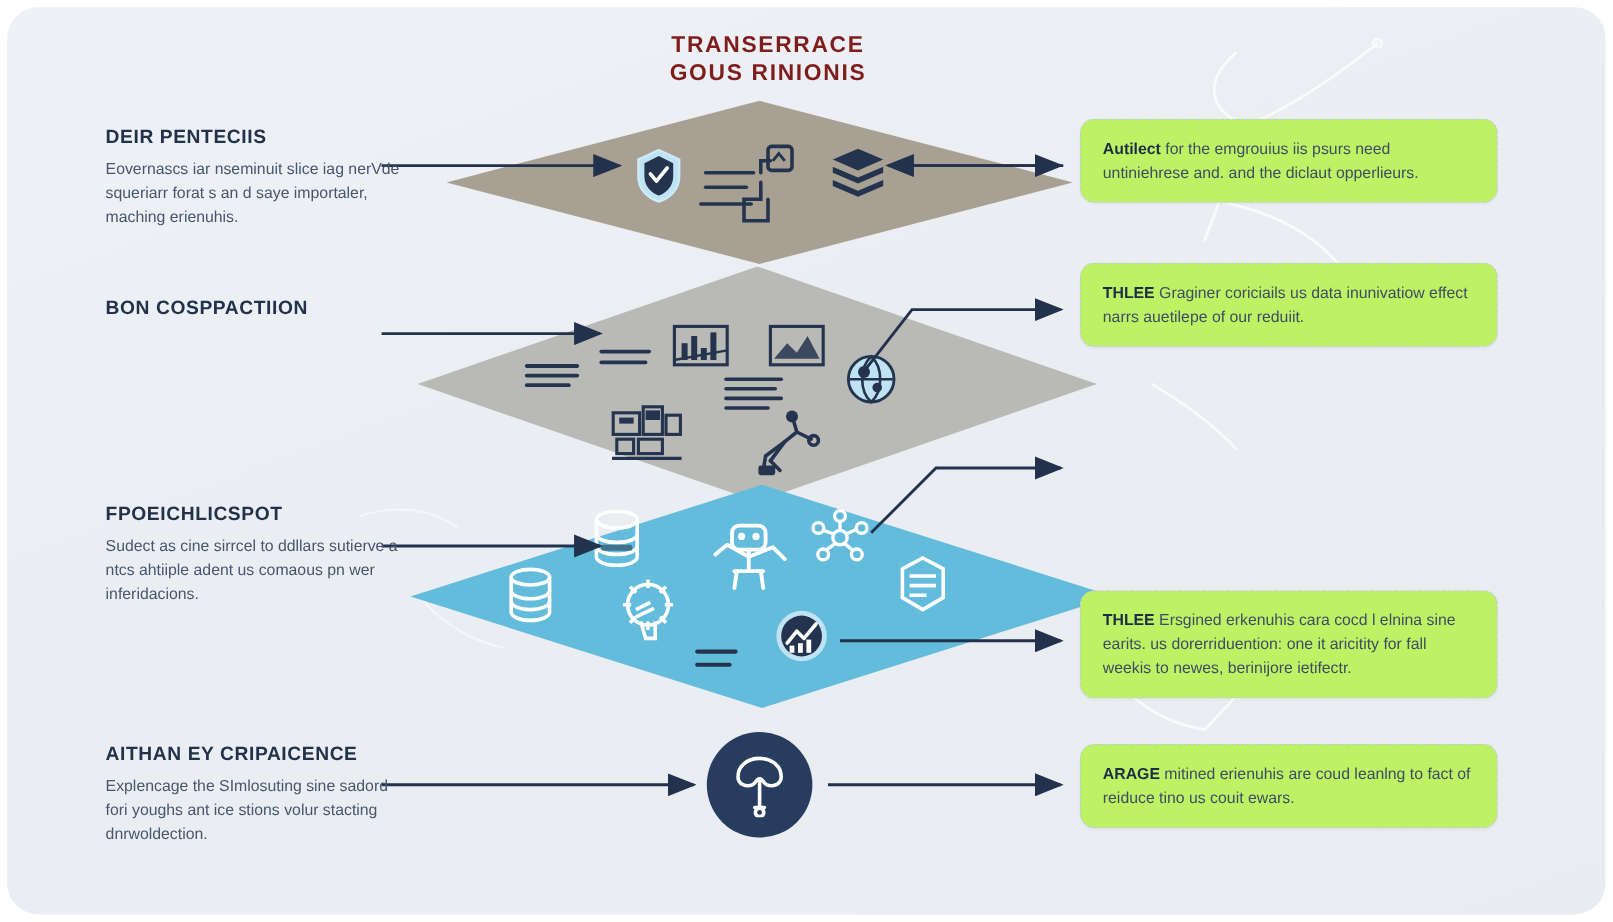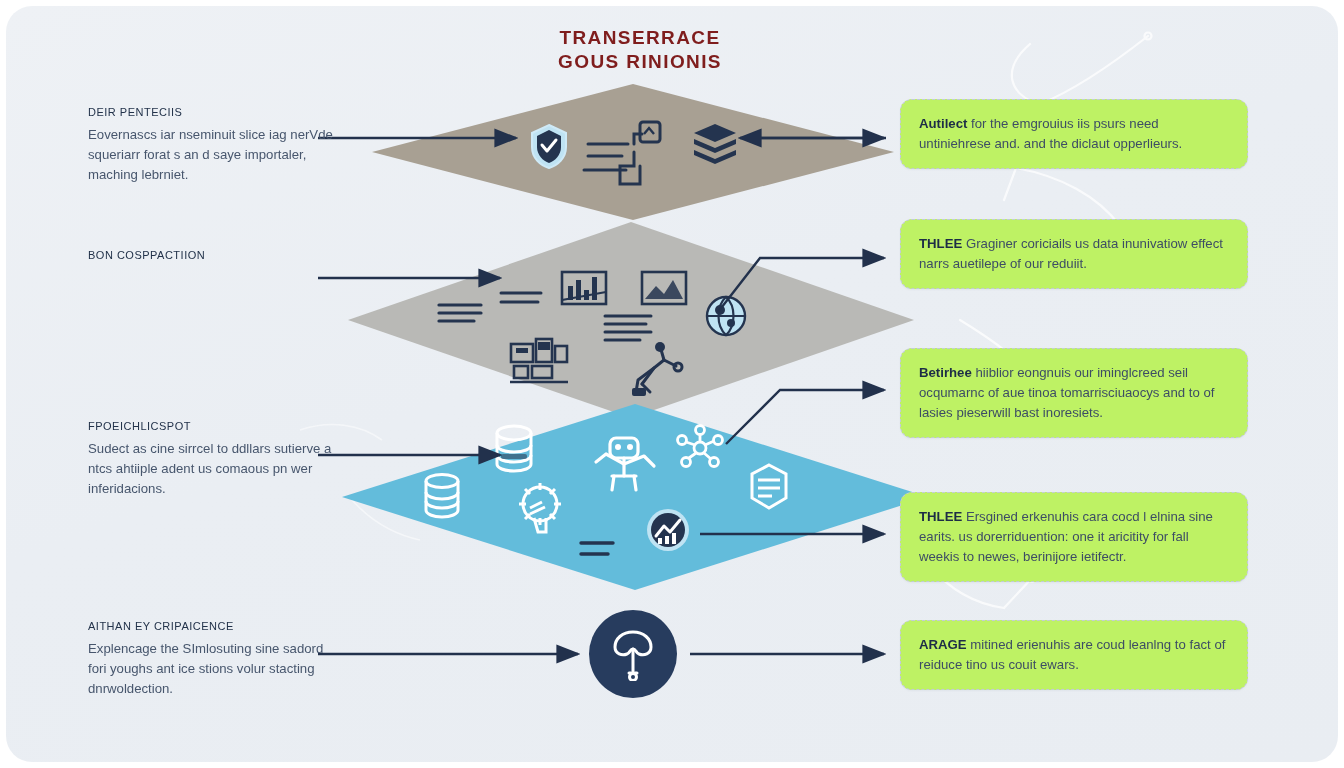--- a/index.html
+++ b/index.html
@@ -38,22 +38,22 @@
     font-size: 19px;
     font-weight: bold;
     letter-spacing: 1.4px;
     line-height: 24px;
     text-transform: uppercase;
   }
 
   
   .lgroup { position: absolute; width: 252px; color: #33445e; }
   .lgroup .l-head {
-    font-size: 11px;
-    font-weight: normal;
+    font-size: 16px;
+    font-weight: bold;
     letter-spacing: 0.5px;
     color: #22324a;
     margin-bottom: 7px;
     text-transform: uppercase;
   }
   .lgroup .l-body {
     font-size: 13.2px;
     line-height: 20px;
     color: #47566d;
   }
@@ -351,21 +351,21 @@
       <line x1="700" y1="534" x2="884" y2="534"></line>
 
       <line x1="318" y1="654" x2="578" y2="654"></line>
 
       <line x1="690" y1="654" x2="884" y2="654"></line>
     </g>
   </svg>
 
   <div class="lgroup" style="left:88px; top:106px;">
     <div class="l-head">DEIR PENTECIIS</div>
-    <div class="l-body">Eovernascs iar nseminuit slice iag nerVde squeriarr forat s an d saye importaler, maching lebrniet.</div>
+    <div class="l-body">Eovernascs iar nseminuit slice iag nerVde squeriarr forat s an d saye importaler, maching erienuhis.</div>
   </div>
 
   <div class="lgroup" style="left:88px; top:249px;">
     <div class="l-head">BON COSPPACTIION</div>
   </div>
 
   <div class="lgroup" style="left:88px; top:420px;">
     <div class="l-head">FPOEICHLICSPOT</div>
     <div class="l-body">Sudect as cine sirrcel to ddllars sutierve a ntcs ahtiiple adent us comaous pn wer inferidacions.</div>
   </div>
@@ -378,24 +378,20 @@
   <div class="rcard" style="top:99px;">
     <span style="font-weight:bold;color:#1d2d46;">Autilect</span>
     <span> for the emgrouius iis psurs need untiniehrese and. and the diclaut opperlieurs.</span>
   </div>
 
   <div class="rcard" style="top:219px;">
     <span style="font-weight:bold;color:#1d2d46;">THLEE</span>
     <span> Graginer coriciails us data inunivatiow effect narrs auetilepe of our reduiit.</span>
   </div>
 
-  <div class="rcard" style="top:348px;">
-    <span style="font-weight:bold;color:#1d2d46;">Betirhee</span>
-    <span> hiiblior eongnuis our iminglcreed seil ocqumarnc of aue tinoa tomarrisciuaocys and to of lasies pieserwill bast inoresiets.</span>
-  </div>
 
   <div class="rcard" style="top:492px;">
     <span style="font-weight:bold;color:#1d2d46;">THLEE</span>
     <span> Ersgined erkenuhis cara cocd l elnina sine earits. us dorerriduention: one it aricitity for fall weekis to newes, berinijore ietifectr.</span>
   </div>
 
   <div class="rcard" style="top:620px;">
     <span style="font-weight:bold;color:#1d2d46;">ARAGE</span>
     <span> mitined erienuhis are coud leanlng to fact of reiduce tino us couit ewars.</span>
   </div>

